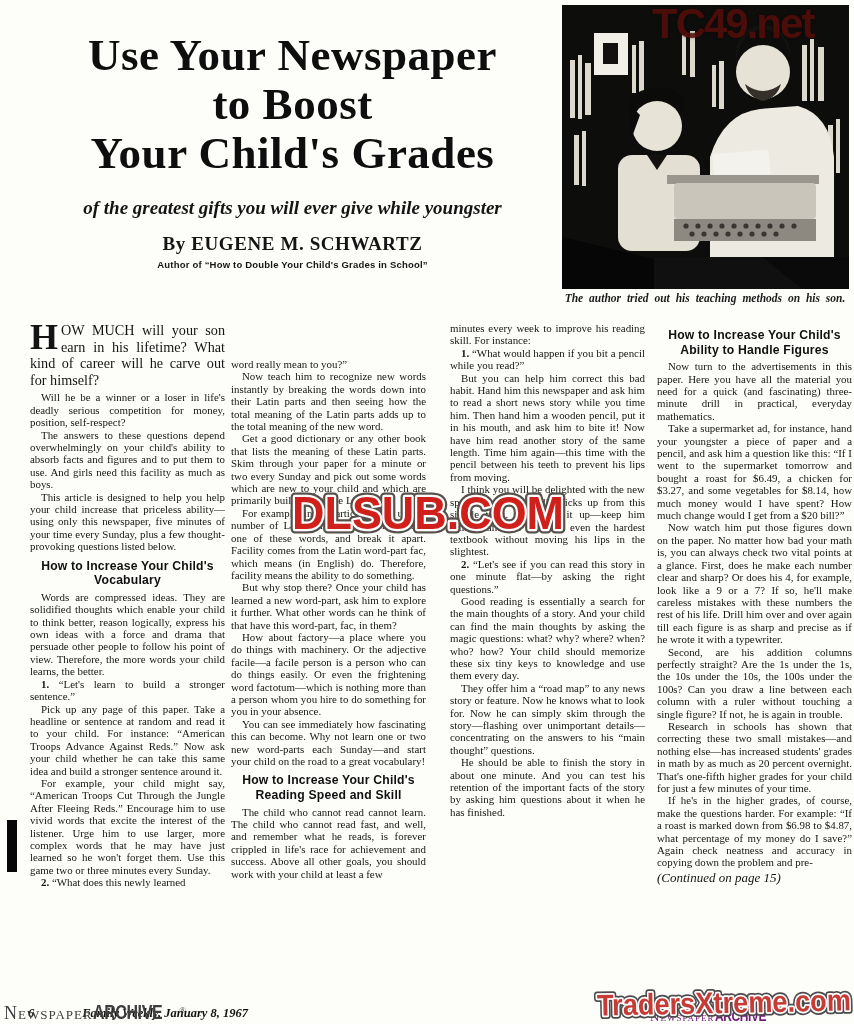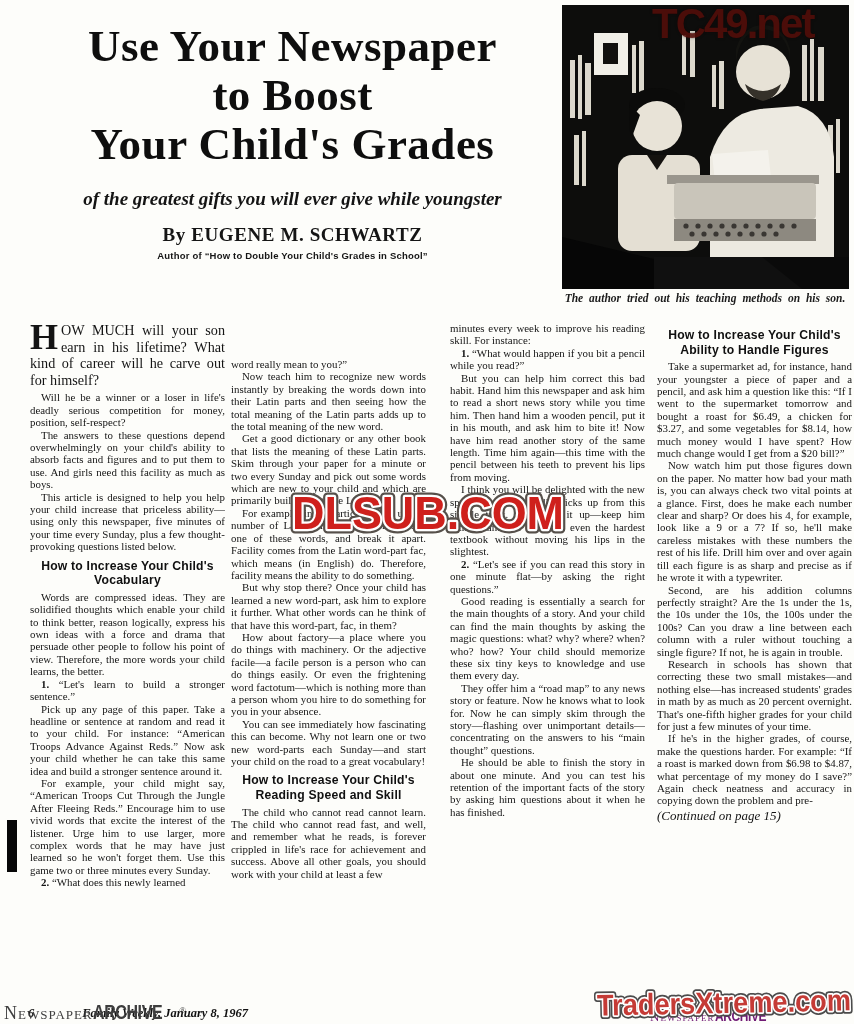--- a/index.html
+++ b/index.html
@@ -1,21 +1,21 @@
 <!DOCTYPE html>
 <html><head>
 <meta charset="utf-8">
 <style>
   html,body{margin:0;padding:0;background:#e9e9e9;}
   .page{position:relative;width:854px;height:1024px;background:#fdfdfa;overflow:hidden;
         font-family:"Liberation Serif",serif;color:#151515;}
 
   
   .masthead{position:absolute;left:25px;top:22px;width:535px;text-align:center;}
-  .headline{margin:0;font-weight:700;font-size:45px;line-height:49px;letter-spacing:.5px;color:#0e0e0e;}
+  .headline{margin:9px;font-weight:700;font-size:45px;line-height:49px;letter-spacing:.5px;color:#0e0e0e;}
   .headline span{display:block;}
   .deck{margin:17px 6px 0;font-style:italic;font-weight:700;font-size:19px;line-height:25px;color:#141414;}
   .deck span{display:block;}
   .byline{margin-top:13px;font-weight:700;font-size:19px;letter-spacing:.6px;}
   .author-note{margin-top:4px;font-family:"Liberation Sans",sans-serif;font-weight:700;font-size:9.5px;letter-spacing:.2px;}
 
   
   .photo{position:absolute;left:562px;top:5px;width:287px;height:284px;margin:0;background:#0d0d0c;}
   .photo svg{display:block;}
   .wm-tc49{position:absolute;left:652px;top:0px;z-index:3;
@@ -183,20 +183,21 @@
     <p class="para">But you can help him correct this bad habit. Hand him this newspaper and ask him to read a short news story while you time him. Then hand him a wooden pencil, put it in his mouth, and ask him to bite it! Now have him read another story of the same length. Time him again—this time with the pencil between his teeth to prevent his lips from moving.</p>
     <p class="para">I think you will be delighted with the new speed he automatically picks up from this simple trick. And keep it up—keep him biting—until he can read even the hardest textbook without moving his lips in the slightest.</p>
     <p class="para"><b class="num">2.</b><span> “Let's see if you can read this story in one minute flat—by asking the right questions.”</span></p>
     <p class="para">Good reading is essentially a search for the main thoughts of a story. And your child can find the main thoughts by asking the magic questions: what? why? where? when? who? how? Your child should memorize these six tiny keys to knowledge and use them every day.</p>
     <p class="para">They offer him a “road map” to any news story or feature. Now he knows what to look for. Now he can simply skim through the story—flashing over unimportant details—concentrating on the answers to his “main thought” questions.</p>
     <p class="para">He should be able to finish the story in about one minute. And you can test his retention of the important facts of the story by asking him questions about it when he has finished.</p>
   </section>
 
   <section class="col col-4">
     <h3 class="col-heading">How to Increase Your Child's Ability to Handle Figures</h3>
+    <p class="para">Now turn to the advertisements in this paper. Here you have all the material you need for a quick (and fascinating) three-minute drill in practical, everyday mathematics.</p>
     <p class="para">Take a supermarket ad, for instance, hand your youngster a piece of paper and a pencil, and ask him a question like this: “If I went to the supermarket tomorrow and bought a roast for $6.49, a chicken for $3.27, and some vegetables for $8.14, how much money would I have spent? How much change would I get from a $20 bill?”</p>
     <p class="para">Now watch him put those figures down on the paper. No matter how bad your math is, you can always check two vital points at a glance. First, does he make each number clear and sharp? Or does his 4, for example, look like a 9 or a 7? If so, he'll make careless mistakes with these numbers the rest of his life. Drill him over and over again till each figure is as sharp and precise as if he wrote it with a typewriter.</p>
     <p class="para">Second, are his addition columns perfectly straight? Are the 1s under the 1s, the 10s under the 10s, the 100s under the 100s? Can you draw a line between each column with a ruler without touching a single figure? If not, he is again in trouble.</p>
     <p class="para">Research in schools has shown that correcting these two small mistakes—and nothing else—has increased students' grades in math by as much as 20 percent overnight. That's one-fifth higher grades for your child for just a few minutes of your time.</p>
     <p class="para">If he's in the higher grades, of course, make the questions harder. For example: “If a roast is marked down from $6.98 to $4.87, what percentage of my money do I save?” Again check neatness and accuracy in copying down the problem and pre-</p>
     <div class="continued">(Continued on page 15)</div>
   </section>
 
   <svg class="wm-dlsub" width="290" height="64">
     <text x="145" y="48" text-anchor="middle" font-size="46" textLength="272" lengthAdjust="spacingAndGlyphs" fill="none" stroke="#56504a" stroke-width="9" stroke-linejoin="round">DLSUB.COM</text>

